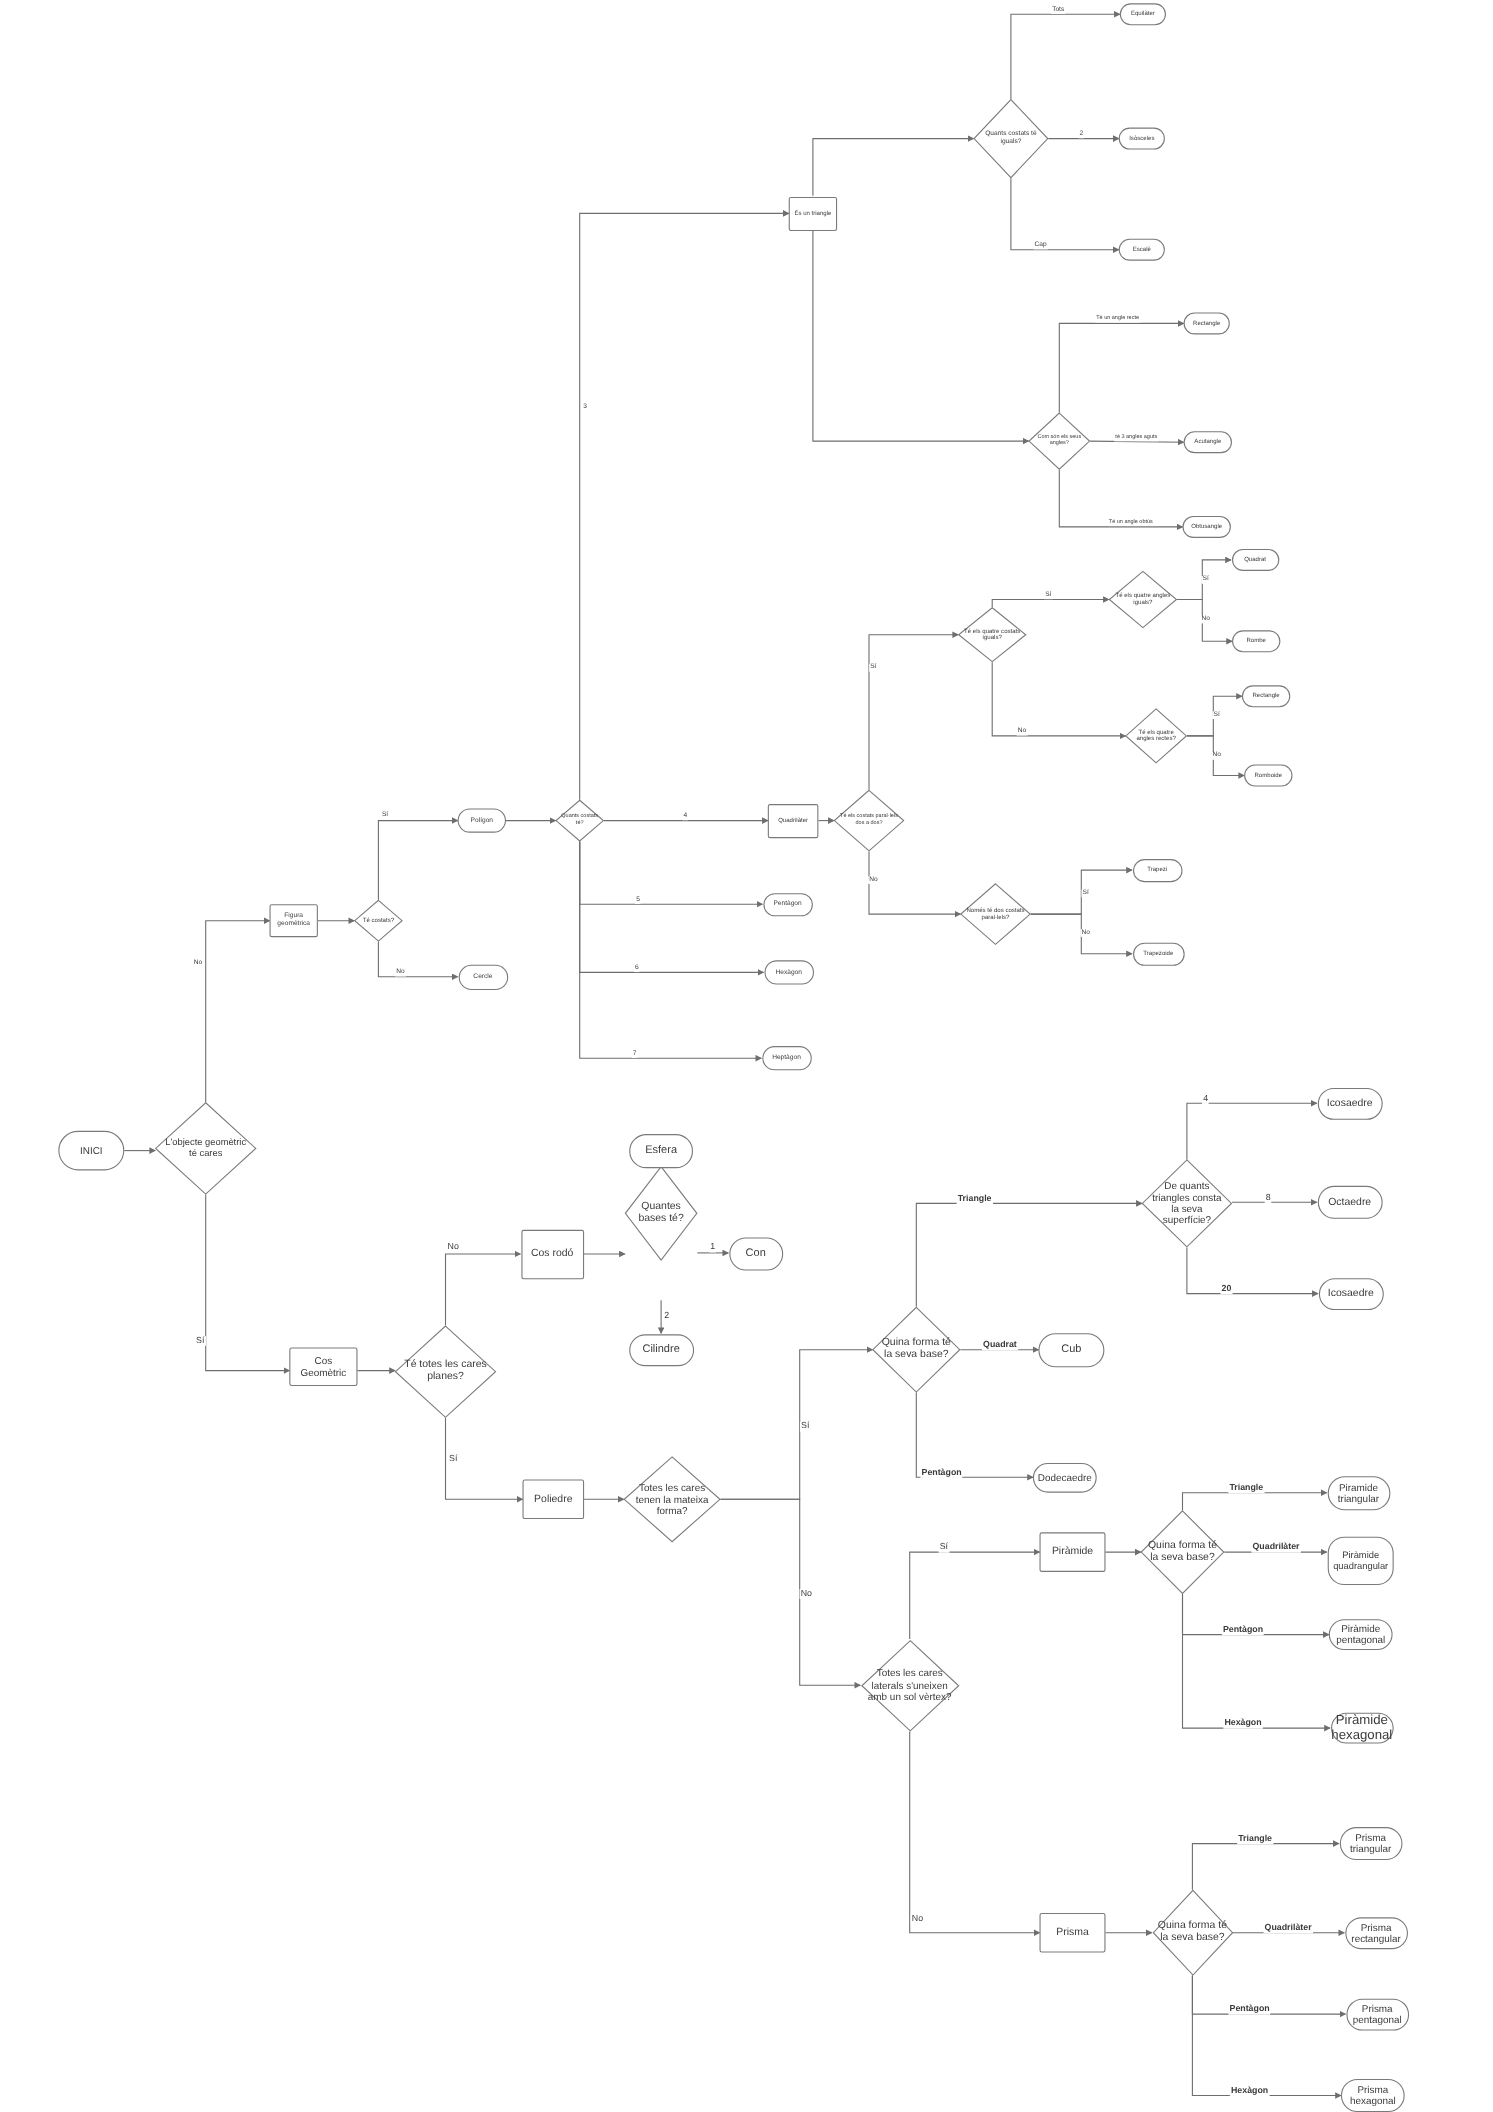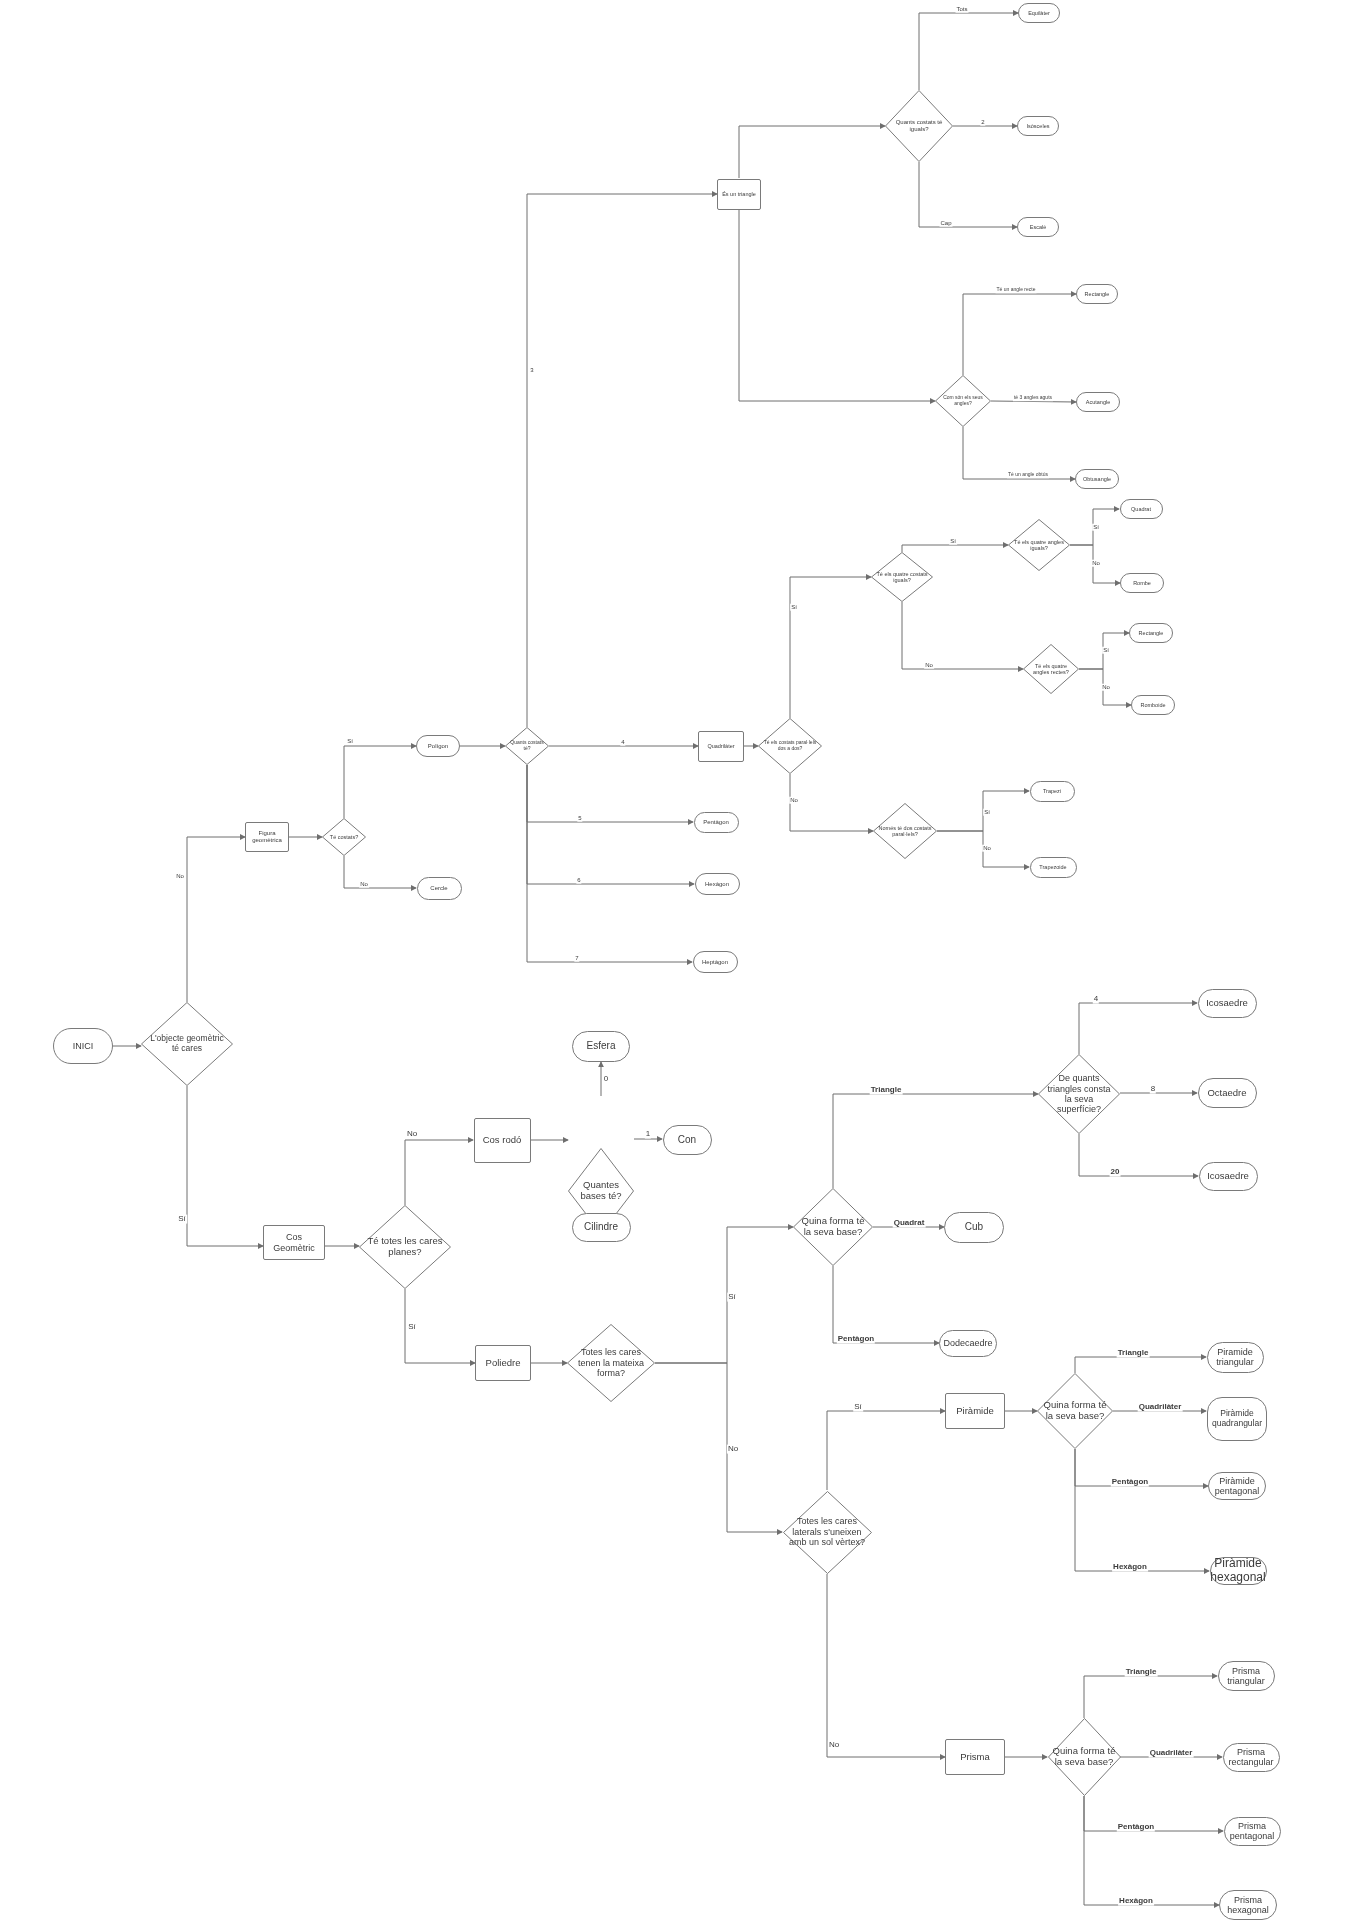--- a/index.html
+++ b/index.html
@@ -261,21 +261,21 @@
     </div>
     <div class="node decision" style="left: 359px; top: 1205px; width: 92px; height: 84px; font-size: 9.5px;">
       <svg width="92" height="84" viewBox="0 0 92 84">
         <polygon points="46,0.5 91.5,42 46,83.5 0.5,42" fill="#ffffff" stroke="#7a7a7a" stroke-width="1"></polygon>
       </svg>
       <div class="lbl">Té totes les cares planes?</div>
     </div>
     <div class="node process" style="left: 473.5px; top: 1117.5px; width: 57px; height: 45px; font-size: 9.5px;">
       <div class="lbl">Cos rodó</div>
     </div>
-    <div class="node decision" style="left: 568px; top: 1148px; width: 66px; height: 86px; font-size: 9.5px;">
+    <div class="node decision" style="left: 568px; top: 1060px; width: 66px; height: 86px; font-size: 9.5px;">
       <svg width="66" height="86" viewBox="0 0 66 86">
         <polygon points="33,0.5 65.5,43 33,85.5 0.5,43" fill="#ffffff" stroke="#7a7a7a" stroke-width="1"></polygon>
       </svg>
       <div class="lbl">Quantes bases té?</div>
     </div>
     <div class="node terminal" style="left: 572px; top: 1030.5px; width: 58px; height: 31px; font-size: 10px; border-radius: 15.5px;">
       <div class="lbl">Esfera</div>
     </div>
     <div class="node terminal" style="left: 662.5px; top: 1125px; width: 49px; height: 30px; font-size: 10px; border-radius: 15px;">
       <div class="lbl">Con</div>

